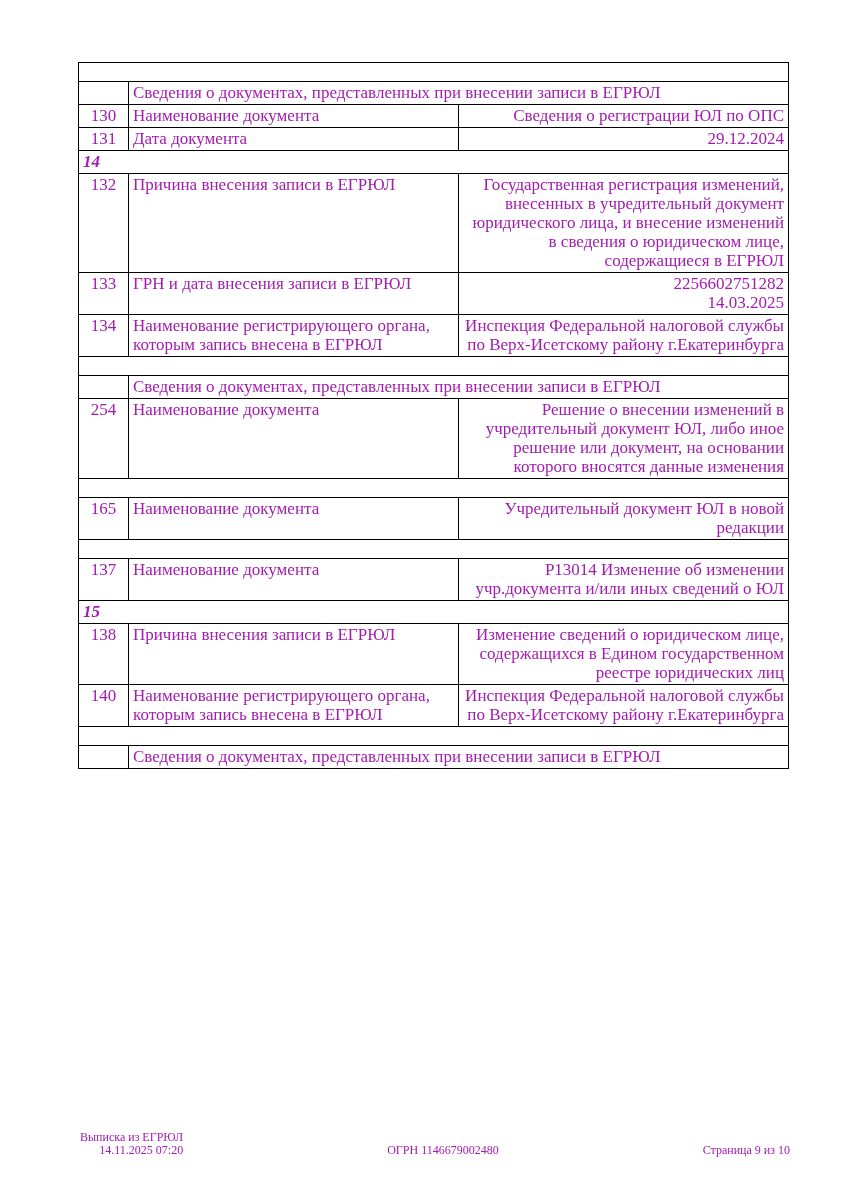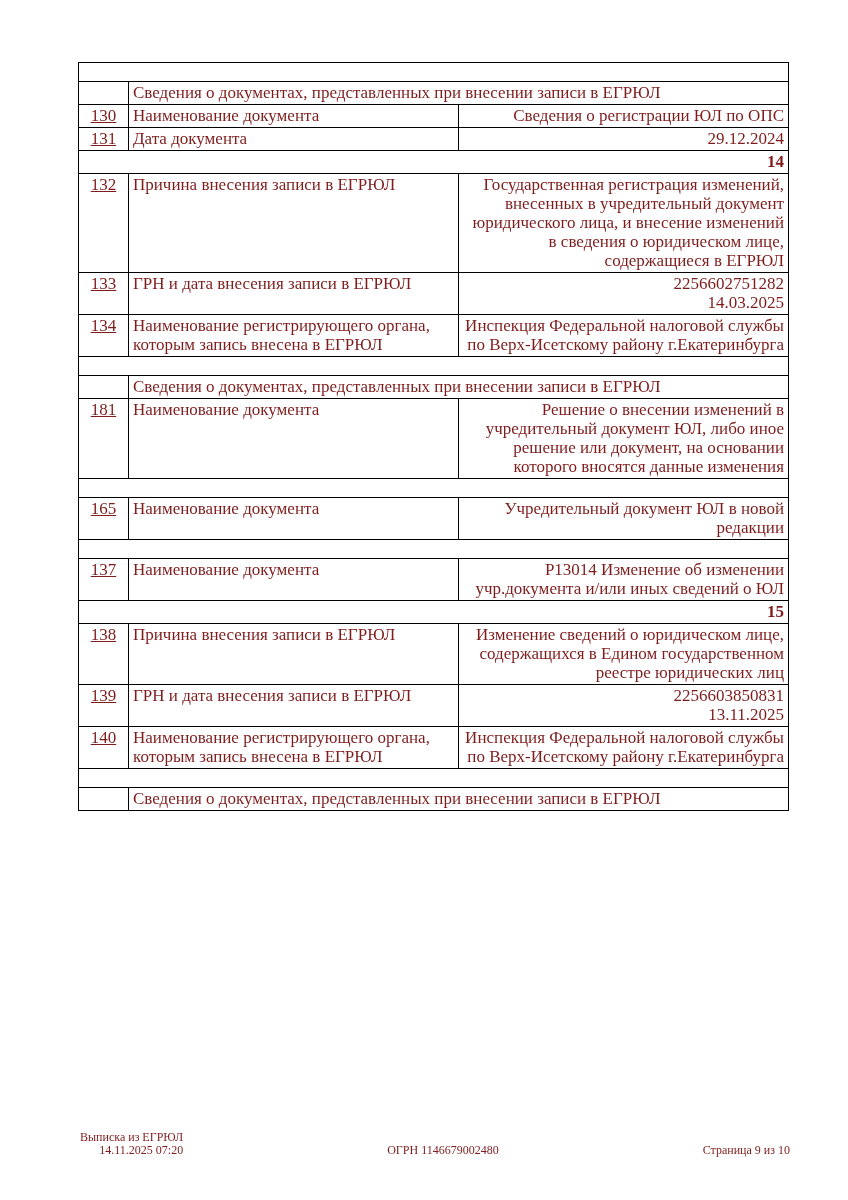--- a/index.html
+++ b/index.html
@@ -1,41 +1,41 @@
 <!DOCTYPE html>
 <html><head>
 <meta charset="utf-8">
 <style>
   html, body { margin:0; padding:0; background:#fff; }
   .page {
     position:relative;
     width:848px; height:1200px;
     background:#ffffff;
-    color:#7f1d1d;
+    color:#a21caf;
     font-family:"Liberation Serif", serif;
     overflow:hidden;
   }
   table.doc {
     position:absolute; left:78px; top:62px;
     width:710px;
     border-collapse:collapse;
     table-layout:fixed;
   }
   table.doc td {
     border:1px solid #000;
     font-size:17px;
     line-height:19px;
     padding:1px 4px 2px 4px;
     vertical-align:top;
     word-wrap:break-word;
   }
-  table.doc td.num { text-align:center; padding-left:1px; padding-right:1px;text-decoration:underline; }
+  table.doc td.num { text-align:center; padding-left:1px; padding-right:1px; }
   table.doc td.val { white-space:pre-line;text-align:right; }
   table.doc tr.spacer td { height:18px; padding:0; }
-  table.doc td.record { text-align:right; font-weight:bold; }
+  table.doc td.record { text-align:left; font-weight:bold;font-style:italic; }
   .footer {
     position:absolute; left:80px; top:1131px;
     width:710px;
     display:flex; justify-content:space-between; align-items:flex-end;
     font-size:12px; line-height:13px;
   }
   .footer .fl { text-align:right; }
   .footer .fc { text-align:right; }
   .footer .fr { text-align:center; }
 </style>
@@ -88,21 +88,21 @@
           <td class="val">Инспекция Федеральной налоговой службы по Верх-Исетскому району г.Екатеринбурга</td>
         </tr>
         <tr class="spacer">
           <td colspan="3"></td>
         </tr>
         <tr>
           <td class="num"></td>
           <td colspan="2">Сведения о документах, представленных при внесении записи в ЕГРЮЛ</td>
         </tr>
         <tr>
-          <td class="num">181</td>
+          <td class="num">254</td>
           <td>Наименование документа</td>
           <td class="val">Решение о внесении изменений в учредительный документ ЮЛ, либо иное решение или документ, на основании которого вносятся данные изменения</td>
         </tr>
         <tr class="spacer">
           <td colspan="3"></td>
         </tr>
         <tr>
           <td class="num">165</td>
           <td>Наименование документа</td>
           <td class="val">Учредительный документ ЮЛ в новой редакции</td>
@@ -117,26 +117,20 @@
         </tr>
         <tr>
           <td colspan="3" class="record">15</td>
         </tr>
         <tr>
           <td class="num">138</td>
           <td>Причина внесения записи в ЕГРЮЛ</td>
           <td class="val">Изменение сведений о юридическом лице, содержащихся в Едином государственном реестре юридических лиц</td>
         </tr>
         <tr>
-          <td class="num">139</td>
-          <td>ГРН и дата внесения записи в ЕГРЮЛ</td>
-          <td class="val">2256603850831
-13.11.2025</td>
-        </tr>
-        <tr>
           <td class="num">140</td>
           <td>Наименование регистрирующего органа, которым запись внесена в ЕГРЮЛ</td>
           <td class="val">Инспекция Федеральной налоговой службы по Верх-Исетскому району г.Екатеринбурга</td>
         </tr>
         <tr class="spacer">
           <td colspan="3"></td>
         </tr>
         <tr>
           <td class="num"></td>
           <td colspan="2">Сведения о документах, представленных при внесении записи в ЕГРЮЛ</td>

